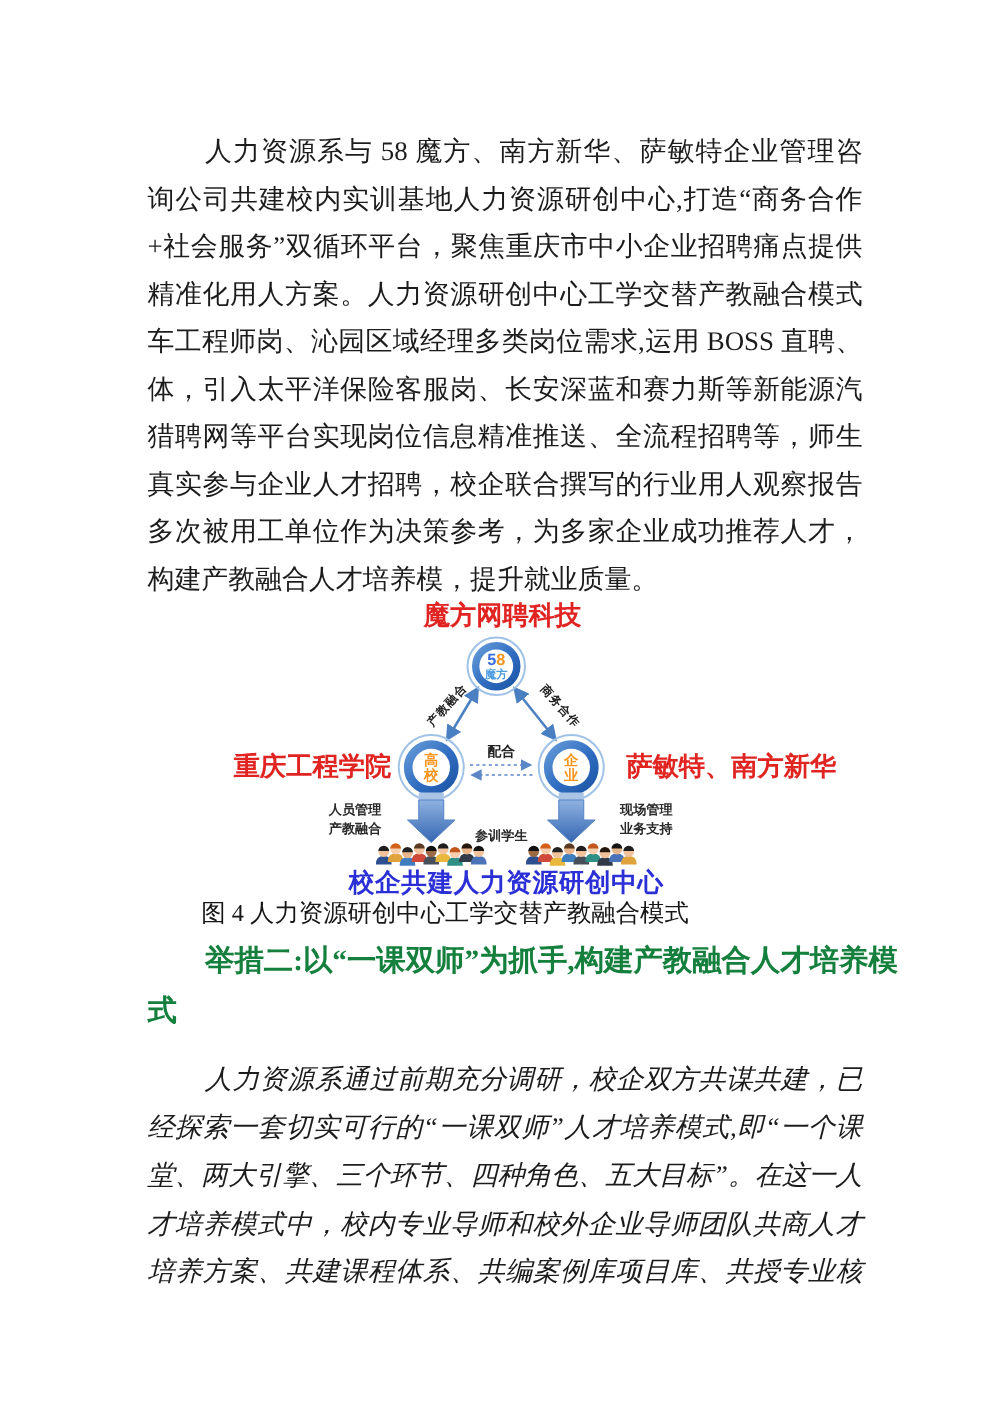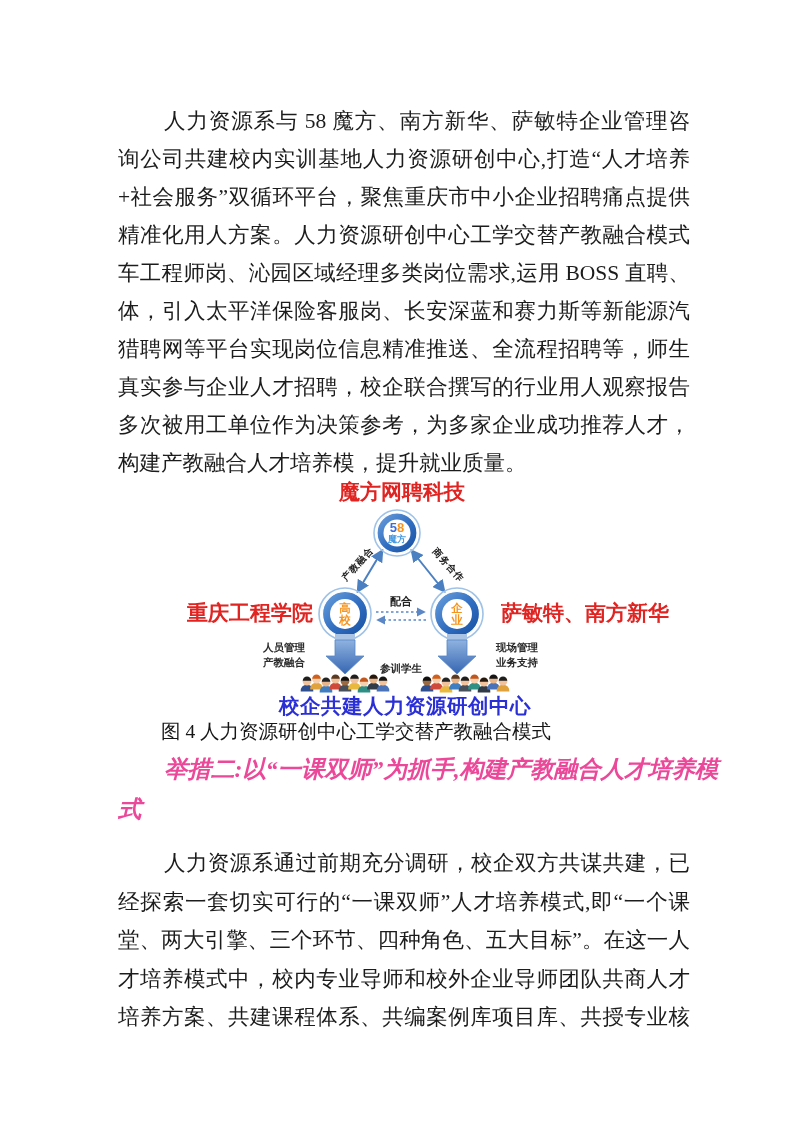--- a/index.html
+++ b/index.html
@@ -1,25 +1,25 @@
 <!DOCTYPE html>
 <html><head>
 <meta charset="utf-8">
 <style>
   html,body{margin:0;padding:0;background:#ffffff;}
   .page{position:relative;width:793px;height:1122px;background:#ffffff;overflow:hidden;
         font-family:"Liberation Serif","DejaVu Serif",serif;color:#1c1c1c;}
   
   .para{position:absolute;left:118px;width:572px;font-size:21.5px;line-height:38px;}
-  .para.p2{line-height:38.5px;}
+  .para.p2{line-height:38.5px;font-style:italic;}
   .line{text-align:justify;text-align-last:justify;white-space:nowrap;}
   .line.first{text-indent:46px;}
   .line.last{text-align-last:left;}
   .heading{position:absolute;left:118px;top:749px;width:572px;
-           font-size:23.5px;font-weight:bold;line-height:40px;color:#ec4899;font-style:italic;}
+           font-size:23.5px;font-weight:bold;line-height:40px;color:#15803d;}
   .hline{text-align:justify;text-align-last:justify;white-space:nowrap;}
   .hline.first{text-indent:46px;}
   .hline.last{text-align-last:left;}
   .caption{position:absolute;left:0;top:718px;width:712px;text-align:center;
            font-size:19.5px;line-height:28px;color:#161616;}
   .figure{position:absolute;left:180px;top:476px;width:500px;height:244px;}
   .figure svg{display:block;width:500px;height:244px;}
   .redlabel{font-family:"Liberation Sans","DejaVu Sans",sans-serif;font-weight:bold;font-size:21px;}
   .toplabel{font-family:"Liberation Sans","DejaVu Sans",sans-serif;font-weight:bold;font-size:21px;}
   .nodetxt{font-family:"Liberation Sans","DejaVu Sans",sans-serif;font-weight:bold;font-size:11.5px;}
@@ -30,21 +30,21 @@
   .notetxt{font-family:"Liberation Sans","DejaVu Sans",sans-serif;font-weight:bold;font-size:10.5px;fill:#2a2a2a;}
   .bannertxt{font-family:"Liberation Sans","DejaVu Sans",sans-serif;font-weight:bold;font-size:20.5px;letter-spacing:.5px;}
 </style>
 </head>
 <body>
 
 <div class="page">
 
   <div class="para p1" style="top:102px;">
     <div class="line first">人力资源系与 58 魔方、南方新华、萨敏特企业管理咨</div>
-    <div class="line">询公司共建校内实训基地人力资源研创中心,打造“人才培养</div>
+    <div class="line">询公司共建校内实训基地人力资源研创中心,打造“商务合作</div>
     <div class="line">+社会服务”双循环平台，聚焦重庆市中小企业招聘痛点提供</div>
     <div class="line">精准化用人方案。人力资源研创中心工学交替产教融合模式</div>
     <div class="line">车工程师岗、沁园区域经理多类岗位需求,运用 BOSS 直聘、</div>
     <div class="line">体，引入太平洋保险客服岗、长安深蓝和赛力斯等新能源汽</div>
     <div class="line">猎聘网等平台实现岗位信息精准推送、全流程招聘等，师生</div>
     <div class="line">真实参与企业人才招聘，校企联合撰写的行业用人观察报告</div>
     <div class="line">多次被用工单位作为决策参考，为多家企业成功推荐人才，</div>
     <div class="line last">构建产教融合人才培养模，提升就业质量。</div>
   </div>
 

